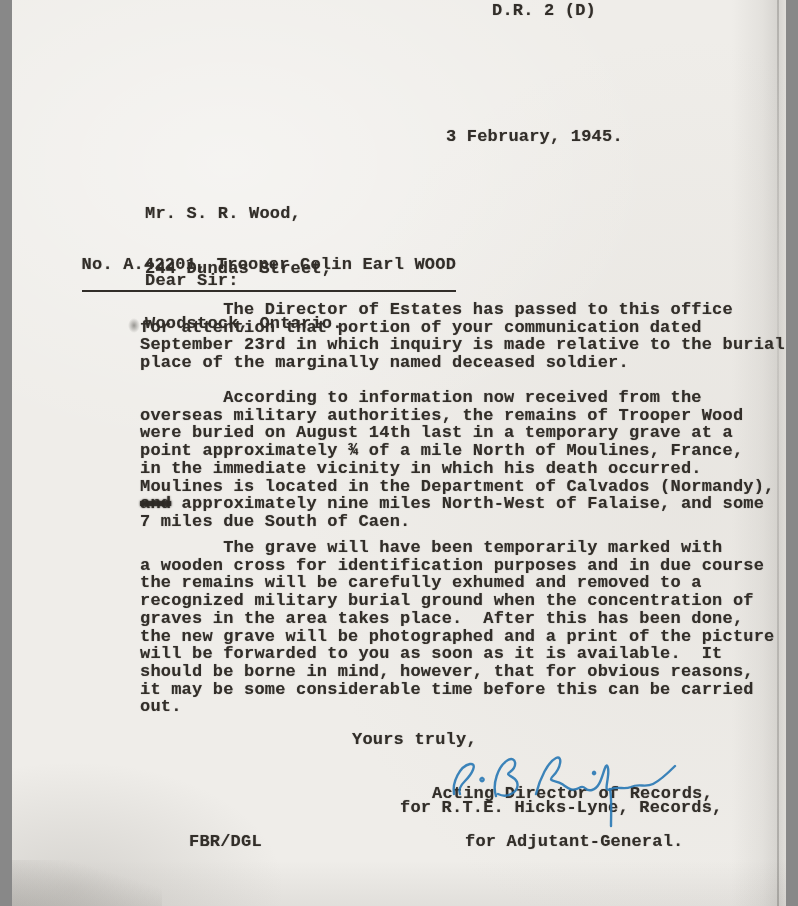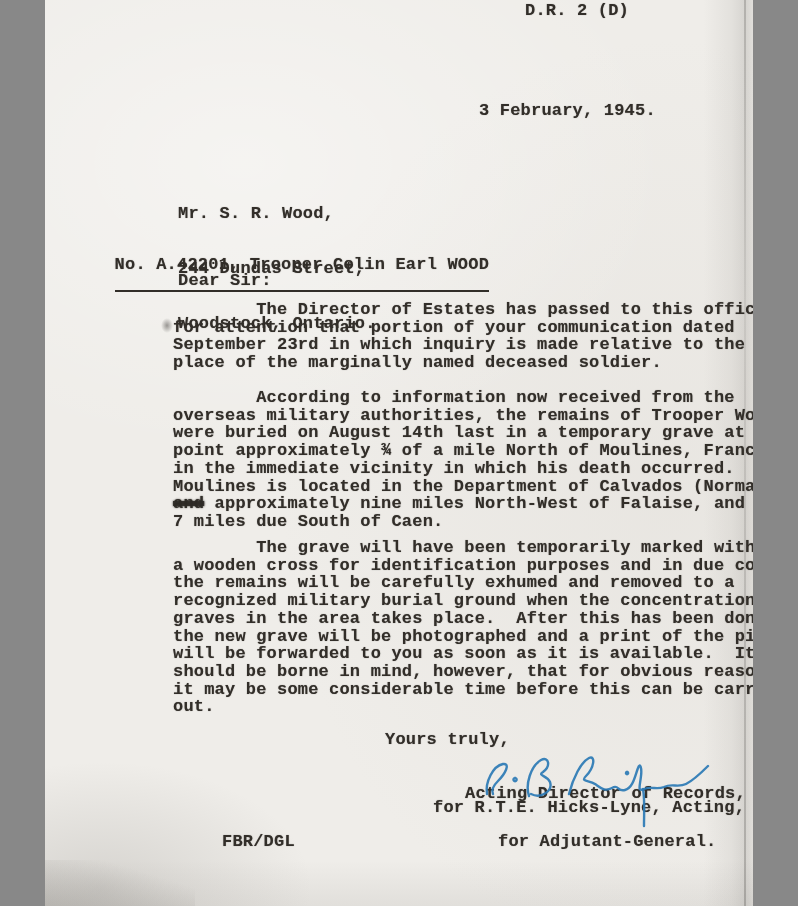--- a/index.html
+++ b/index.html
@@ -3,21 +3,21 @@
 <meta charset="utf-8">
 <style>
   :root{
     --ink:#322e29;
     --paper:#efede9;
     --signature:#2b79b5;
   }
   html,body{margin:0;padding:0;background:#888;}
   .page{
     position:relative;
-    width:708px;height:906px;
+    width:774px;height:906px;
     margin:0 auto;
     overflow:hidden;
     background-color:var(--paper);
     background-image:
       radial-gradient(ellipse 620px 420px at 28% 18%, rgba(255,255,255,0.38), rgba(255,255,255,0) 70%),
       radial-gradient(ellipse 540px 640px at 88% 55%, rgba(206,201,194,0.20), rgba(206,201,194,0) 72%),
       radial-gradient(ellipse 300px 180px at 8% 98%, rgba(148,145,140,0.28), rgba(148,145,140,0) 70%),
       linear-gradient(to right, rgba(0,0,0,0) 93%, rgba(120,117,112,0.10) 97%, rgba(80,78,74,0.16) 99%, rgba(130,127,122,0.12) 100%),
       linear-gradient(to bottom, rgba(0,0,0,0) 95%, rgba(140,137,132,0.14) 100%);
   }
@@ -26,21 +26,21 @@
     font-family:"Liberation Mono","DejaVu Sans Mono",monospace;
     font-size:17px;
     line-height:17.7px;
     font-weight:700;
     letter-spacing:0.2px;
     color:var(--ink);
     white-space:pre;
     text-shadow:0 0 1px rgba(48,44,39,0.5);
   }
   .ref{left:480px;top:2px;}
-  .date{left:434px;top:102px;}
+  .date{left:434px;top:128px;}
   .addr{left:133px;top:169px;line-height:18.2px;}
   .subject{left:28px;top:238px;}
   .subject .underlined{border-bottom:2.5px solid var(--ink);padding-bottom:16px;}
   .salutation{left:133px;top:272px;}
   .para{width:660px;}
   .p1{left:128px;top:301px;}
   .p2{left:128px;top:389px;}
   .p3{left:128px;top:539px;}
   .struck{
     text-decoration:line-through;
@@ -118,21 +118,21 @@
 
   <svg class="signature-svg" viewBox="0 0 270 95" aria-hidden="true">
     <path d="M 22 52 C 20 40, 28 24, 38 22 C 46 21, 40 32, 33 39 C 29 43, 26 48, 28 52"></path>
     <path d="M 50 36 a 1.6 1.6 0 1 0 0.1 0"></path>
     <path d="M 64 54 C 60 42, 66 24, 76 18 C 84 14, 86 24, 78 30 C 72 34, 82 33, 85 40 C 88 49, 76 57, 66 52"></path>
     <path d="M 104 52 C 108 36, 116 20, 124 16 C 131 13, 129 26, 121 34 C 115 40, 124 38, 130 42 C 136 46, 140 50, 147 46 C 154 42, 152 50, 160 48 C 168 46, 170 34, 173 26 C 175 20, 177 26, 176 34 C 175 44, 172 50, 179 47 C 186 44, 192 48, 199 45 C 207 41, 213 46, 221 42 C 229 38, 237 30, 243 24"></path>
     <path d="M 162 30 a 1.1 1.1 0 1 0 0.1 0"></path>
     <path d="M 178 47 C 180 58, 179 70, 179 84"></path>
   </svg>
 
-  <div class="typed sig1">for R.T.E. Hicks-Lyne, Acting,</div>
+  <div class="typed sig1">for R.T.E. Hicks-Lyne, Records,</div>
   <div class="typed sig2">Acting Director of Records,</div>
   <div class="typed sig3">for Adjutant-General.</div>
 
   <div class="typed initials">FBR/DGL</div>
 
   <div class="smudge"></div>
   <div class="edge-crease"></div>
   <div class="corner-shade"></div>
 
 </div>

